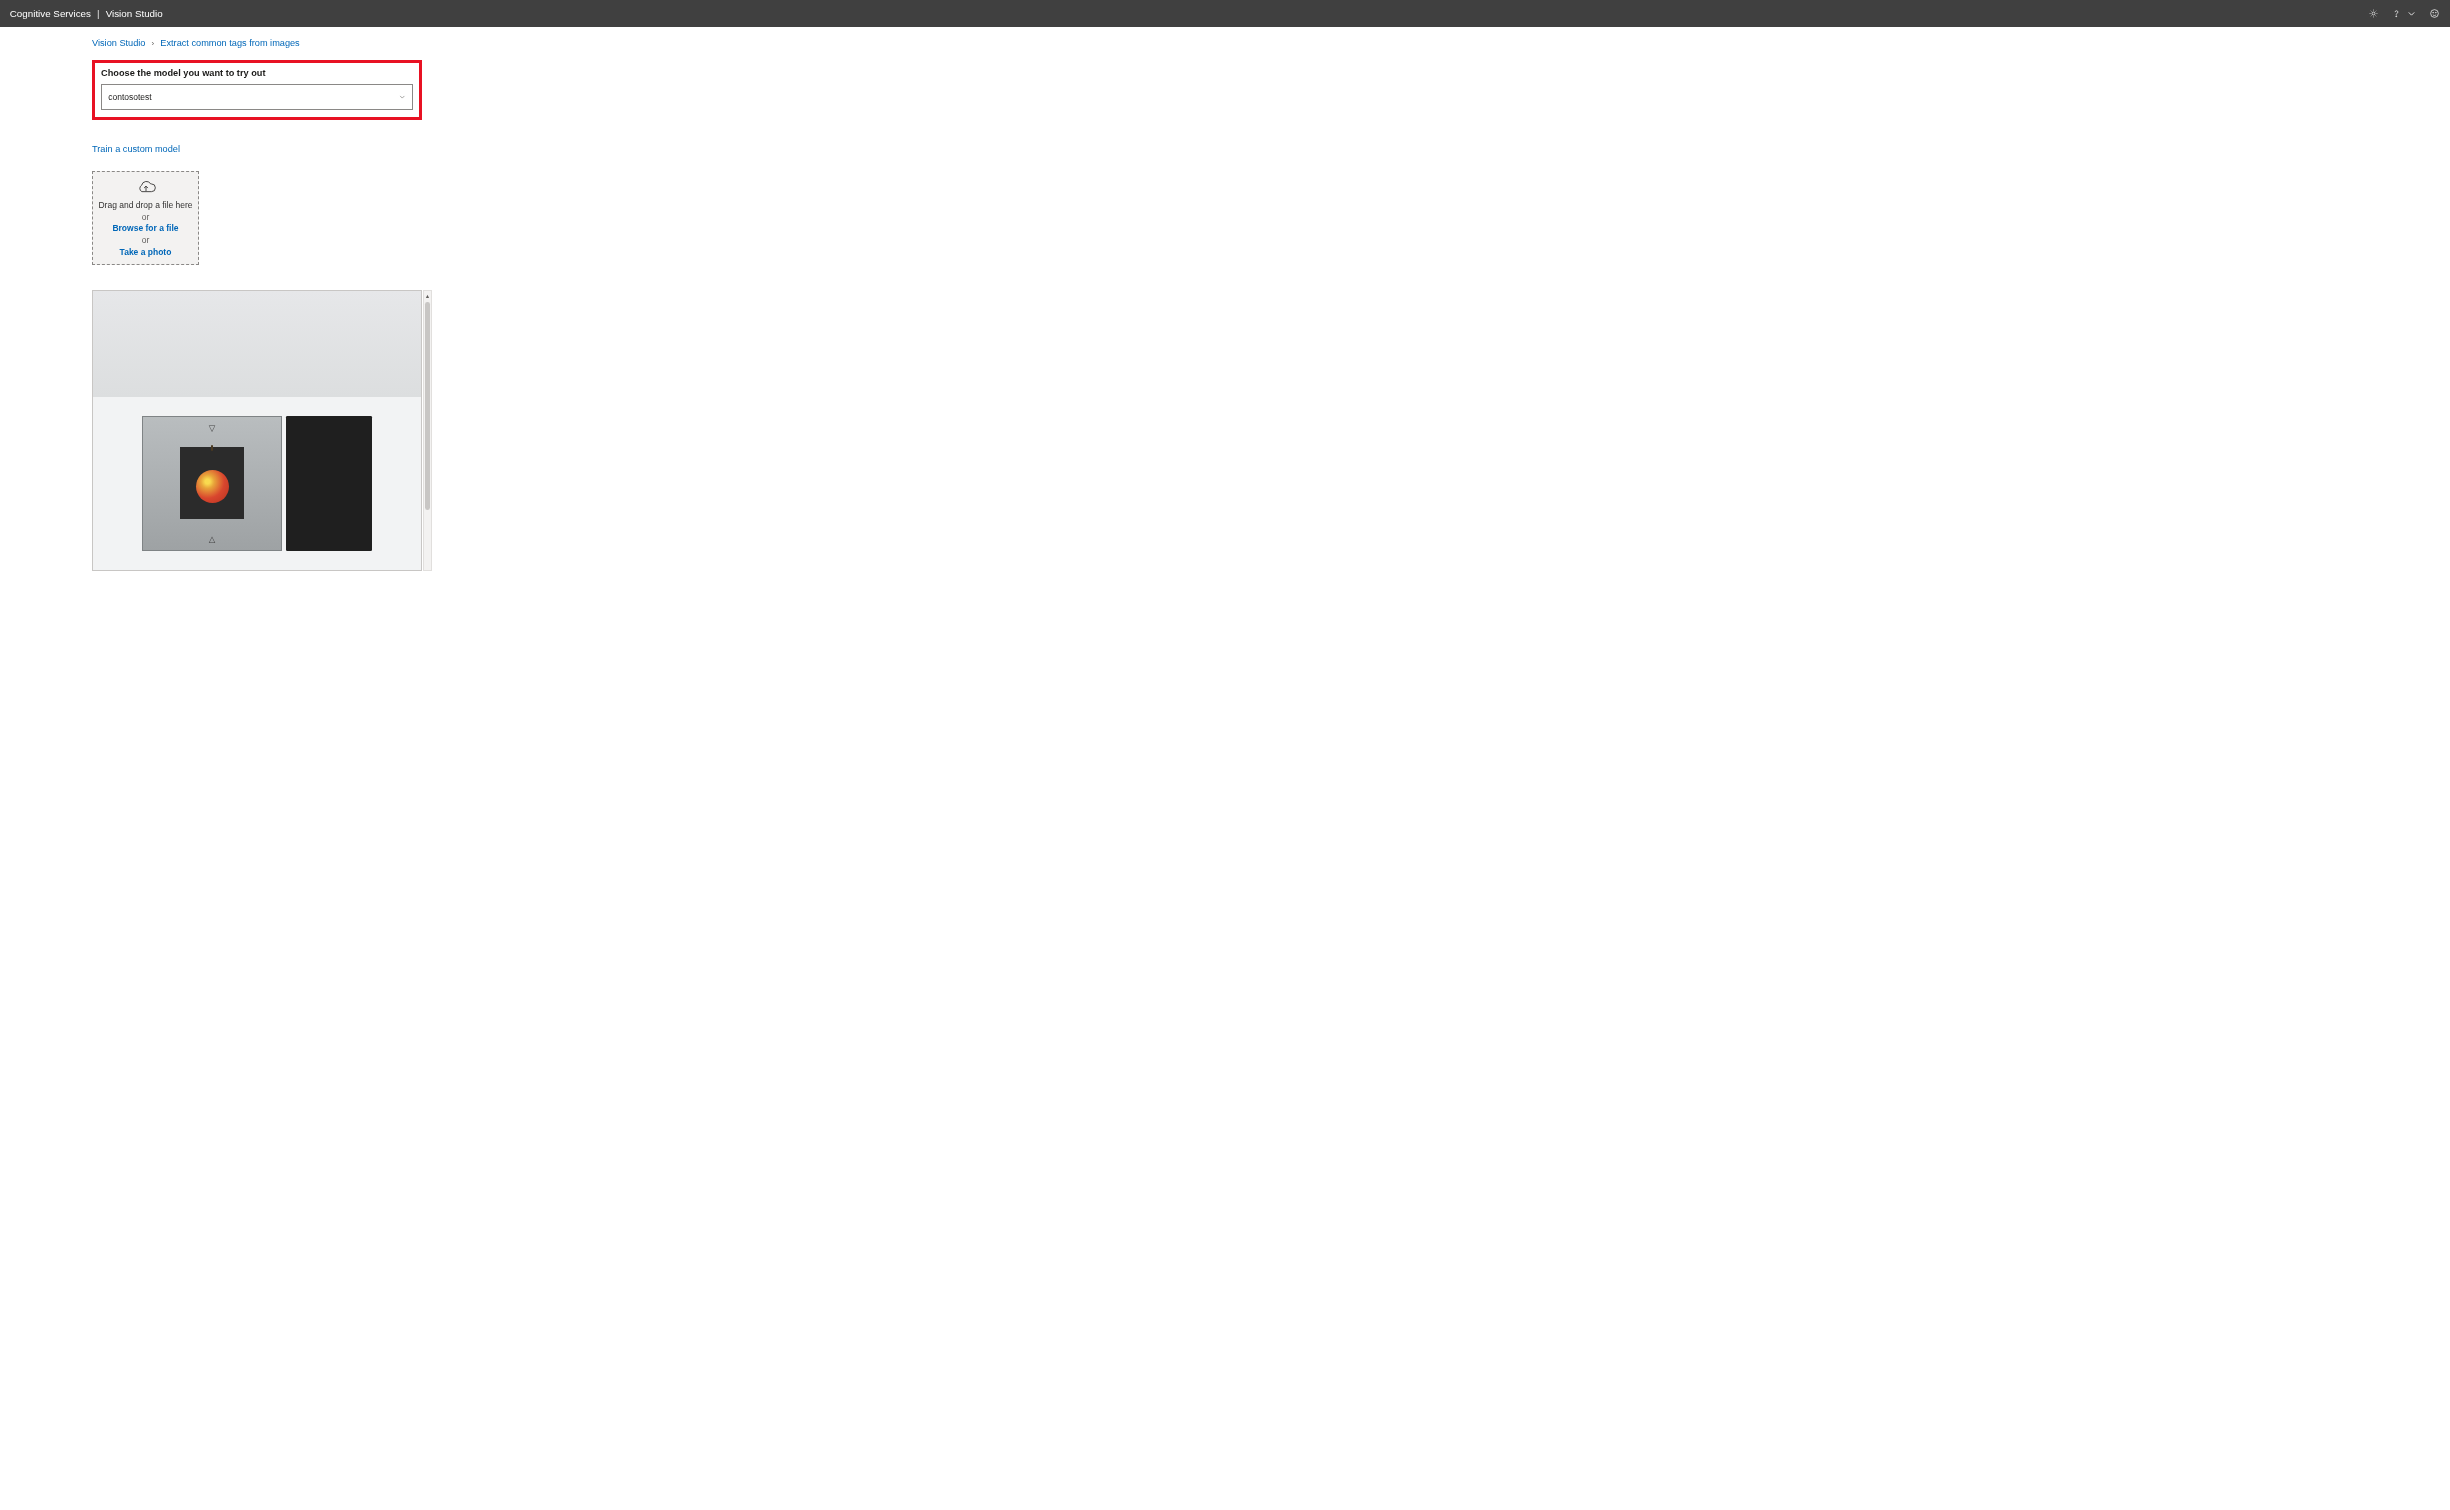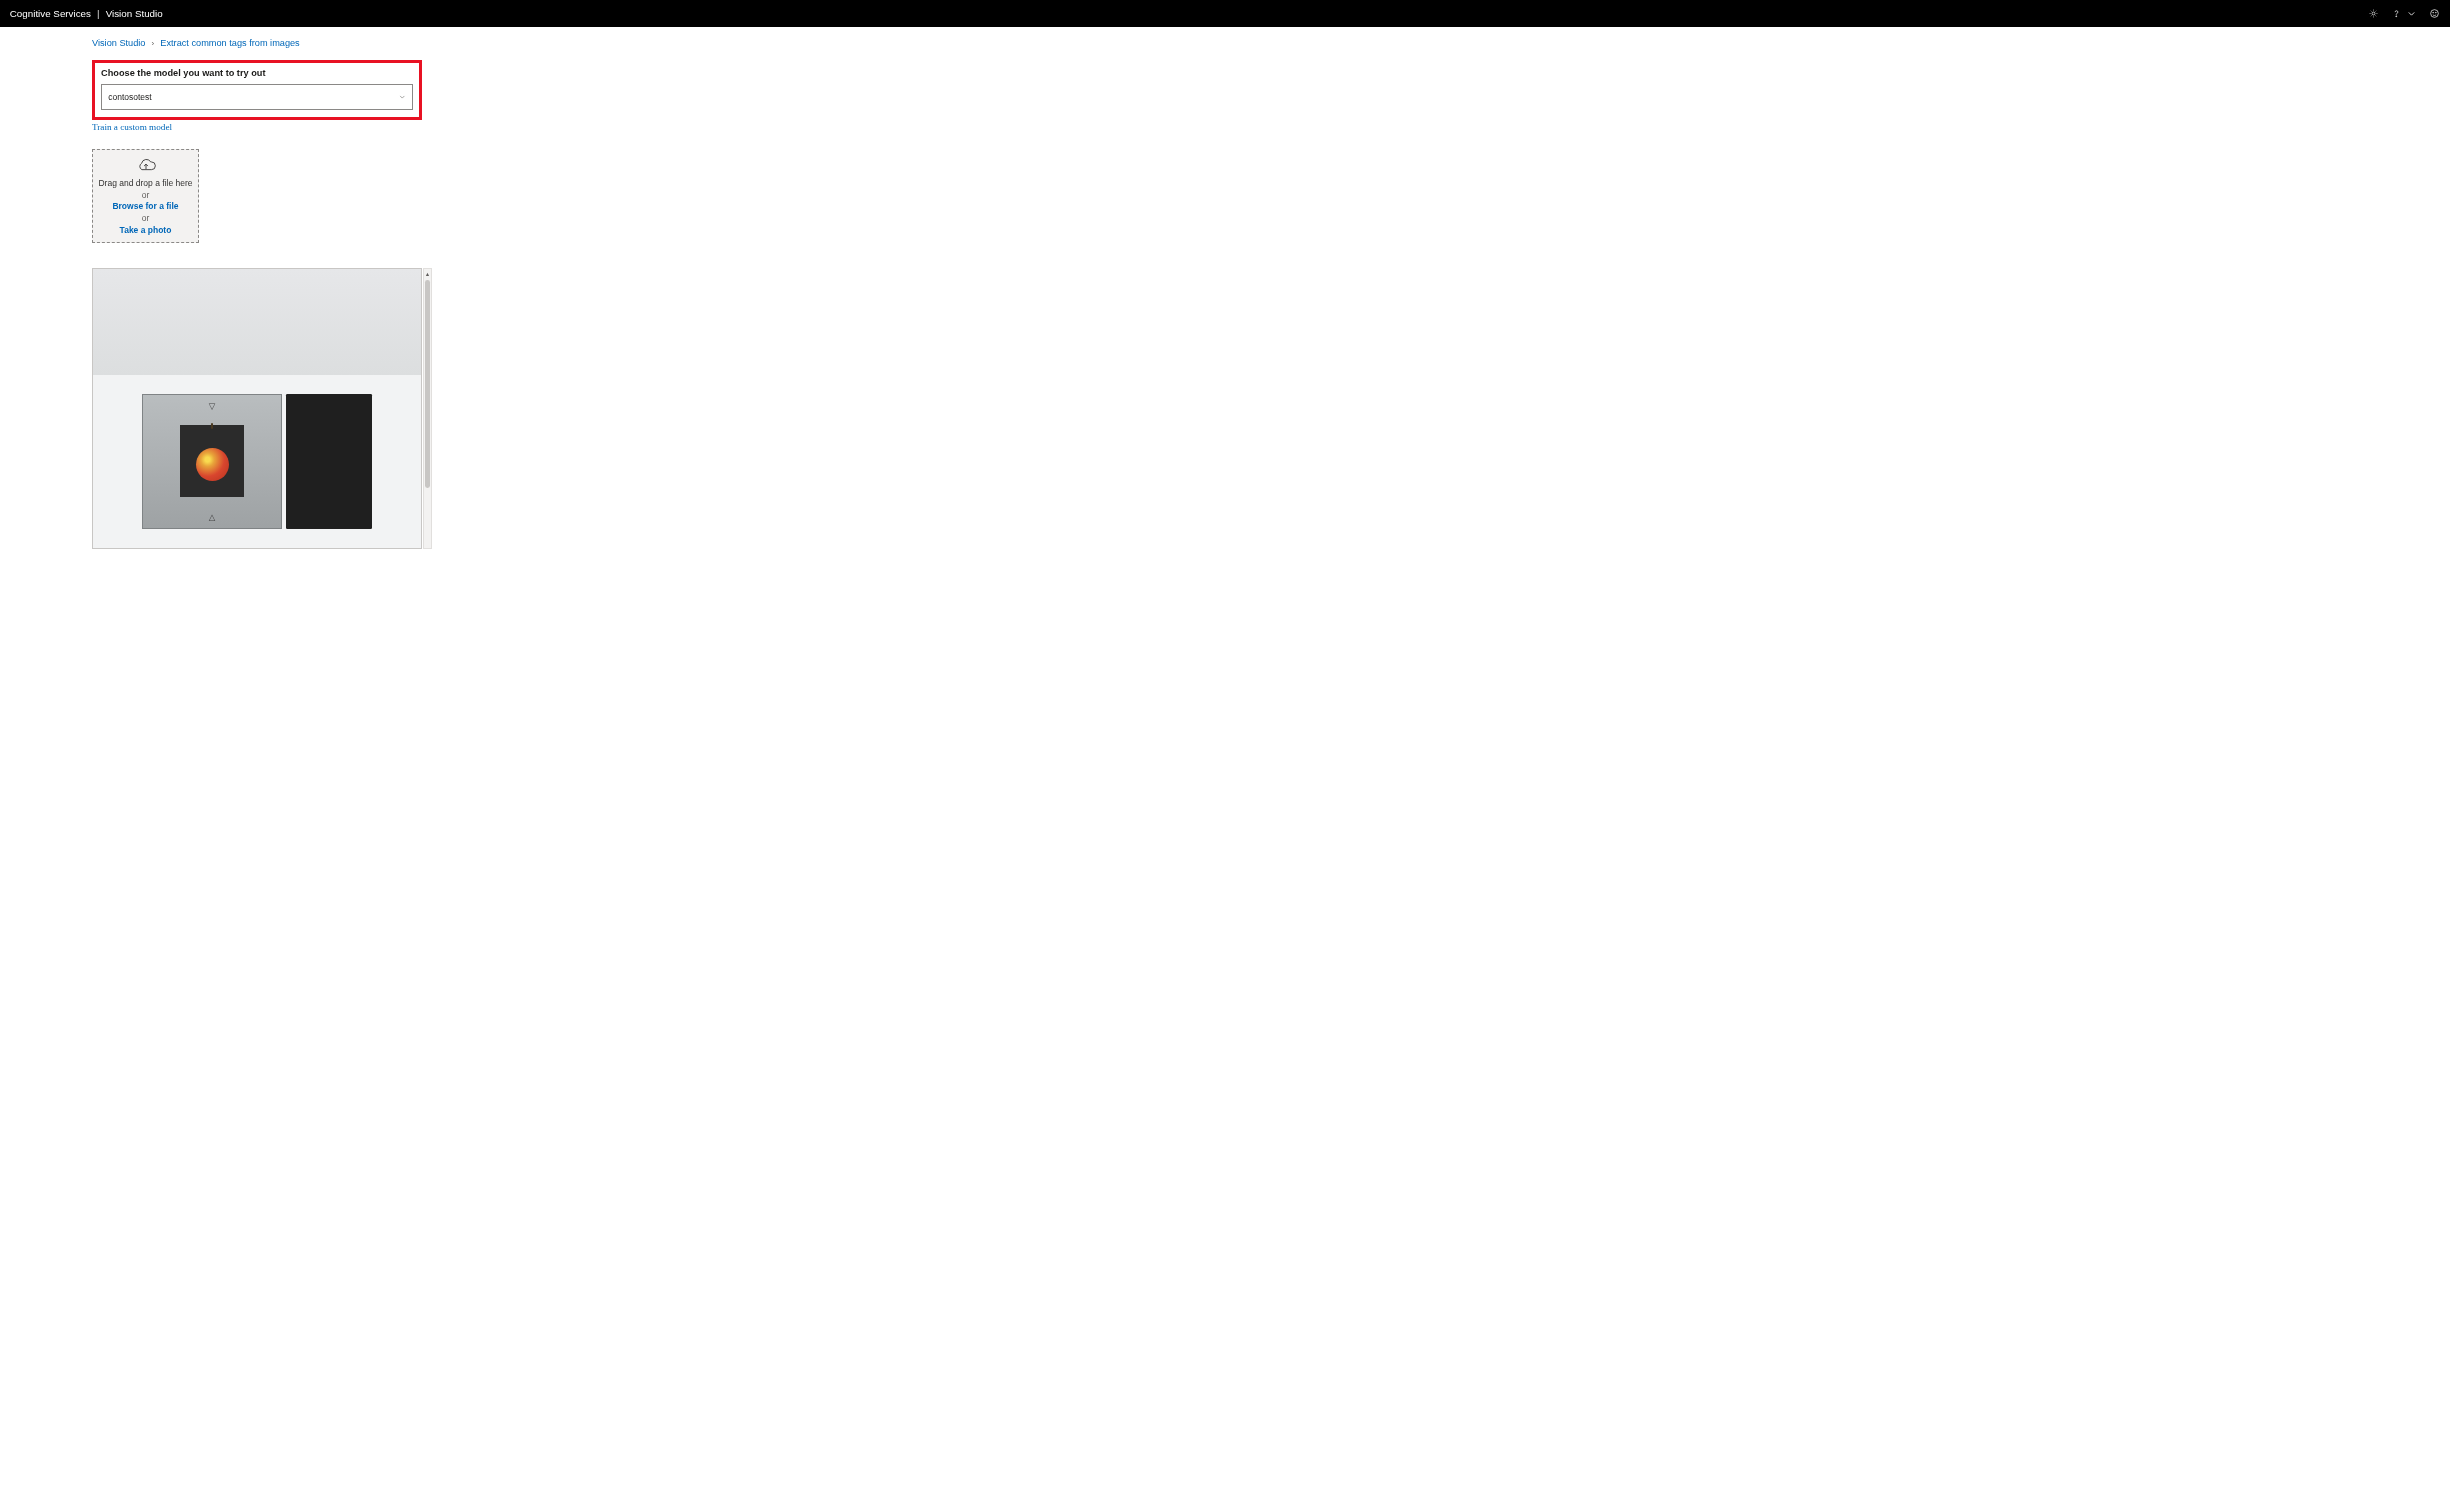--- a/index.html
+++ b/index.html
@@ -8,21 +8,21 @@
       font-size: 8.5px;
       color: #323130;
       background: #fff;
     }
 
     .topbar {
       display: flex;
       align-items: center;
       justify-content: space-between;
       height: 27px;
-      background: #000000;
+      background: #404040;
       color: #fff;
       padding: 0 9.8px;
     }
     .topbar-left {
       display: flex;
       align-items: center;
       gap: 6.1px;
       font-size: 9.8px;
       font-weight: 400;
     }
@@ -71,25 +71,24 @@
     }
     .select-chev {
       position: absolute;
       right: 6.1px; top: 50%; transform: translateY(-50%);
       width: 8.5px; height: 8.5px;
       color: #605e5c;
     }
 
     .train-link {
       display: inline-block;
-      margin-top: 2px;
+      margin-top: 24px;
       color: #0067b8;
       font-size: 9.2px;
       text-decoration: none;
-      font-family: Liberation Serif, serif;
     }
 
     .dropzone {
       margin-top: 17px;
       width: 107px;
       border: 0.6px dashed #8a8886;
       background: #f3f2f1;
       padding: 6.1px 3.7px 7.3px 3.7px;
       display: flex;
       flex-direction: column;

